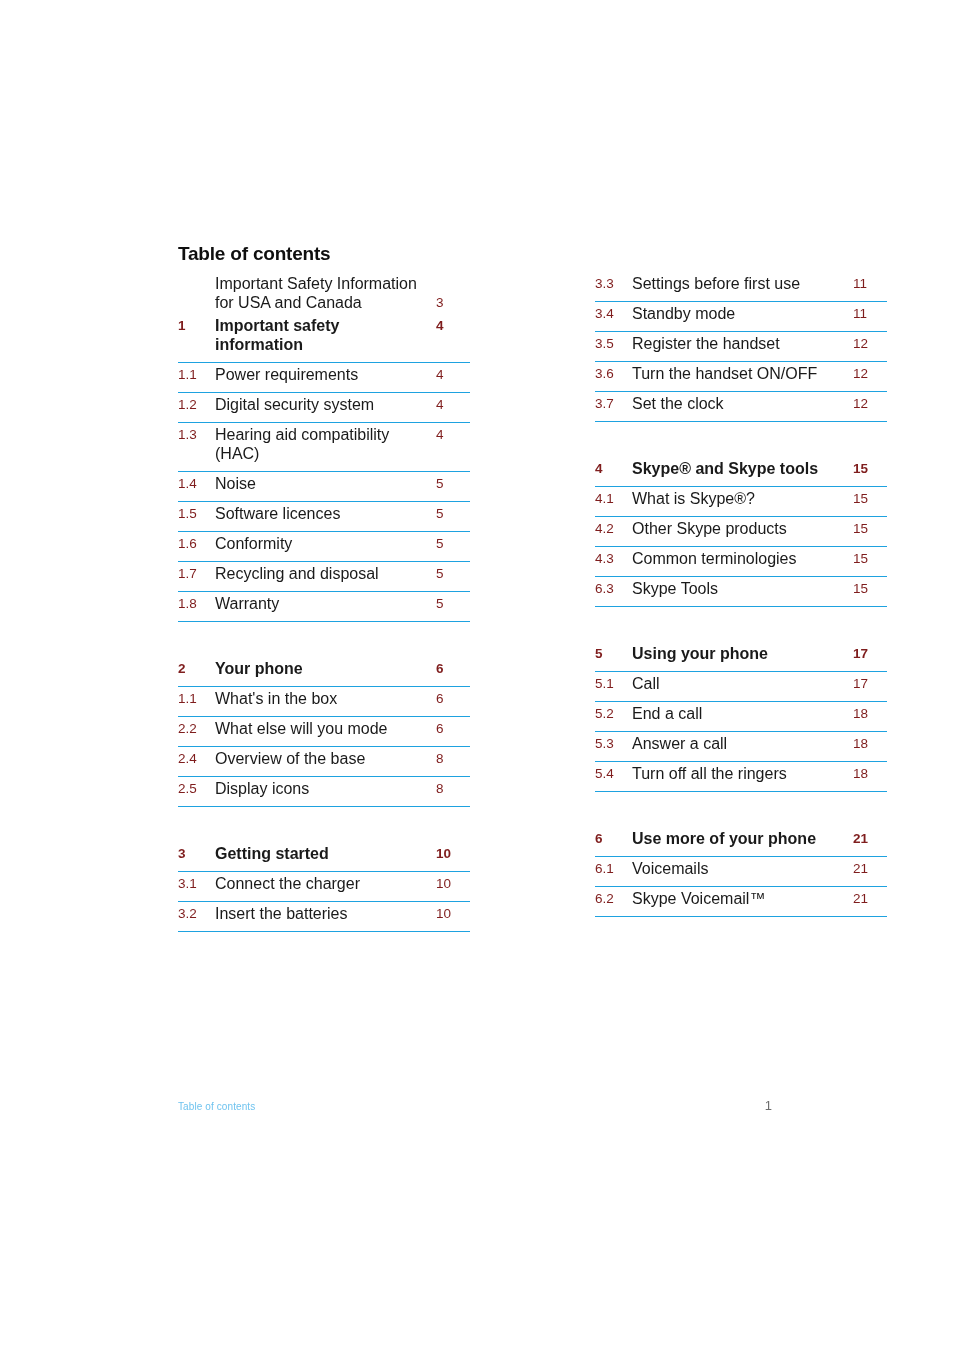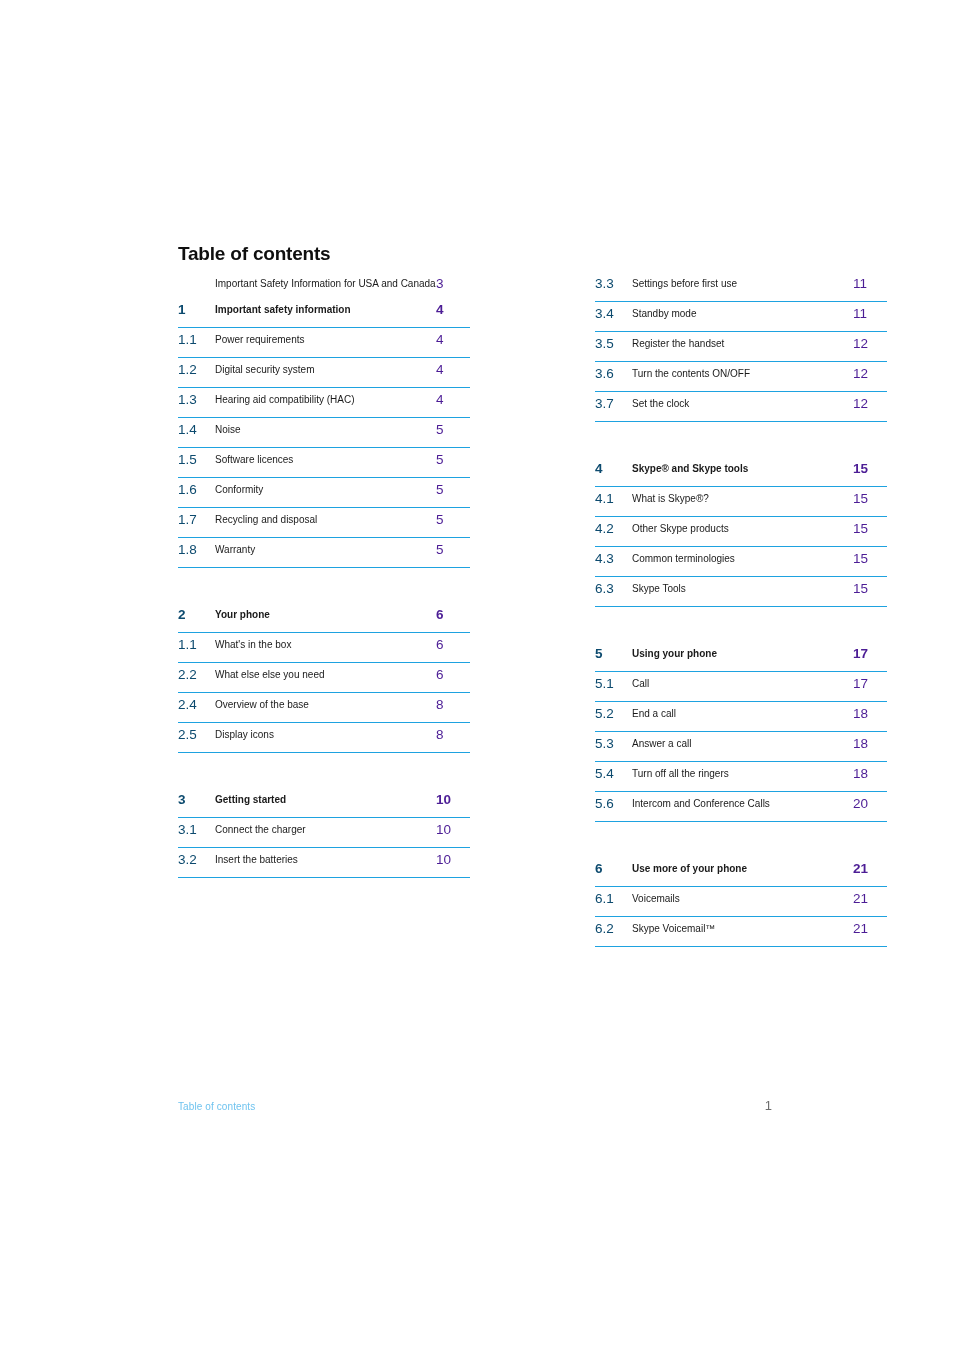--- a/index.html
+++ b/index.html
@@ -64,35 +64,35 @@
   }
   .toc-row.no-rule {
     border-bottom: none;
     padding-bottom: 4px;
   }
 
   .num {
     flex: 0 0 37px;
     font-size: 13.5px;
     line-height: 19px;
-    color: #0c4a6e;
+    color: #7f1d1d;
   }
   .label {
     flex: 1 1 auto;
-    font-size: 10px;
+    font-size: 16px;
     line-height: 19px;
     color: #1a1a1a;
     padding-right: 6px;
   }
   .pg {
     flex: 0 0 34px;
     font-size: 13.5px;
     line-height: 19px;
     text-align: left;
-    color: #4c1d95;
+    color: #7f1d1d;
   }
 
   .toc-row.section .num,
   .toc-row.section .label,
   .toc-row.section .pg {
     font-weight: bold;
   }
 
   
   .toc-row.intro {
@@ -201,21 +201,21 @@
             <span class="label">Your phone</span>
             <span class="pg">6</span>
           </div>
           <div class="toc-row">
             <span class="num">1.1</span>
             <span class="label">What's in the box</span>
             <span class="pg">6</span>
           </div>
           <div class="toc-row">
             <span class="num">2.2</span>
-            <span class="label">What else else you need</span>
+            <span class="label">What else will you mode</span>
             <span class="pg">6</span>
           </div>
           <div class="toc-row">
             <span class="num">2.4</span>
             <span class="label">Overview of the base</span>
             <span class="pg">8</span>
           </div>
           <div class="toc-row">
             <span class="num">2.5</span>
             <span class="label">Display icons</span>
@@ -252,21 +252,21 @@
             <span class="label">Standby mode</span>
             <span class="pg">11</span>
           </div>
           <div class="toc-row">
             <span class="num">3.5</span>
             <span class="label">Register the handset</span>
             <span class="pg">12</span>
           </div>
           <div class="toc-row">
             <span class="num">3.6</span>
-            <span class="label">Turn the contents ON/OFF</span>
+            <span class="label">Turn the handset ON/OFF</span>
             <span class="pg">12</span>
           </div>
           <div class="toc-row">
             <span class="num">3.7</span>
             <span class="label">Set the clock</span>
             <span class="pg">12</span>
           </div>
         </div>
         <div class="block">
           <div class="toc-row section">
@@ -314,25 +314,20 @@
           <div class="toc-row">
             <span class="num">5.3</span>
             <span class="label">Answer a call</span>
             <span class="pg">18</span>
           </div>
           <div class="toc-row">
             <span class="num">5.4</span>
             <span class="label">Turn off all the ringers</span>
             <span class="pg">18</span>
           </div>
-          <div class="toc-row">
-            <span class="num">5.6</span>
-            <span class="label">Intercom and Conference Calls</span>
-            <span class="pg">20</span>
-          </div>
         </div>
         <div class="block">
           <div class="toc-row section">
             <span class="num">6</span>
             <span class="label">Use more of your phone</span>
             <span class="pg">21</span>
           </div>
           <div class="toc-row">
             <span class="num">6.1</span>
             <span class="label">Voicemails</span>

